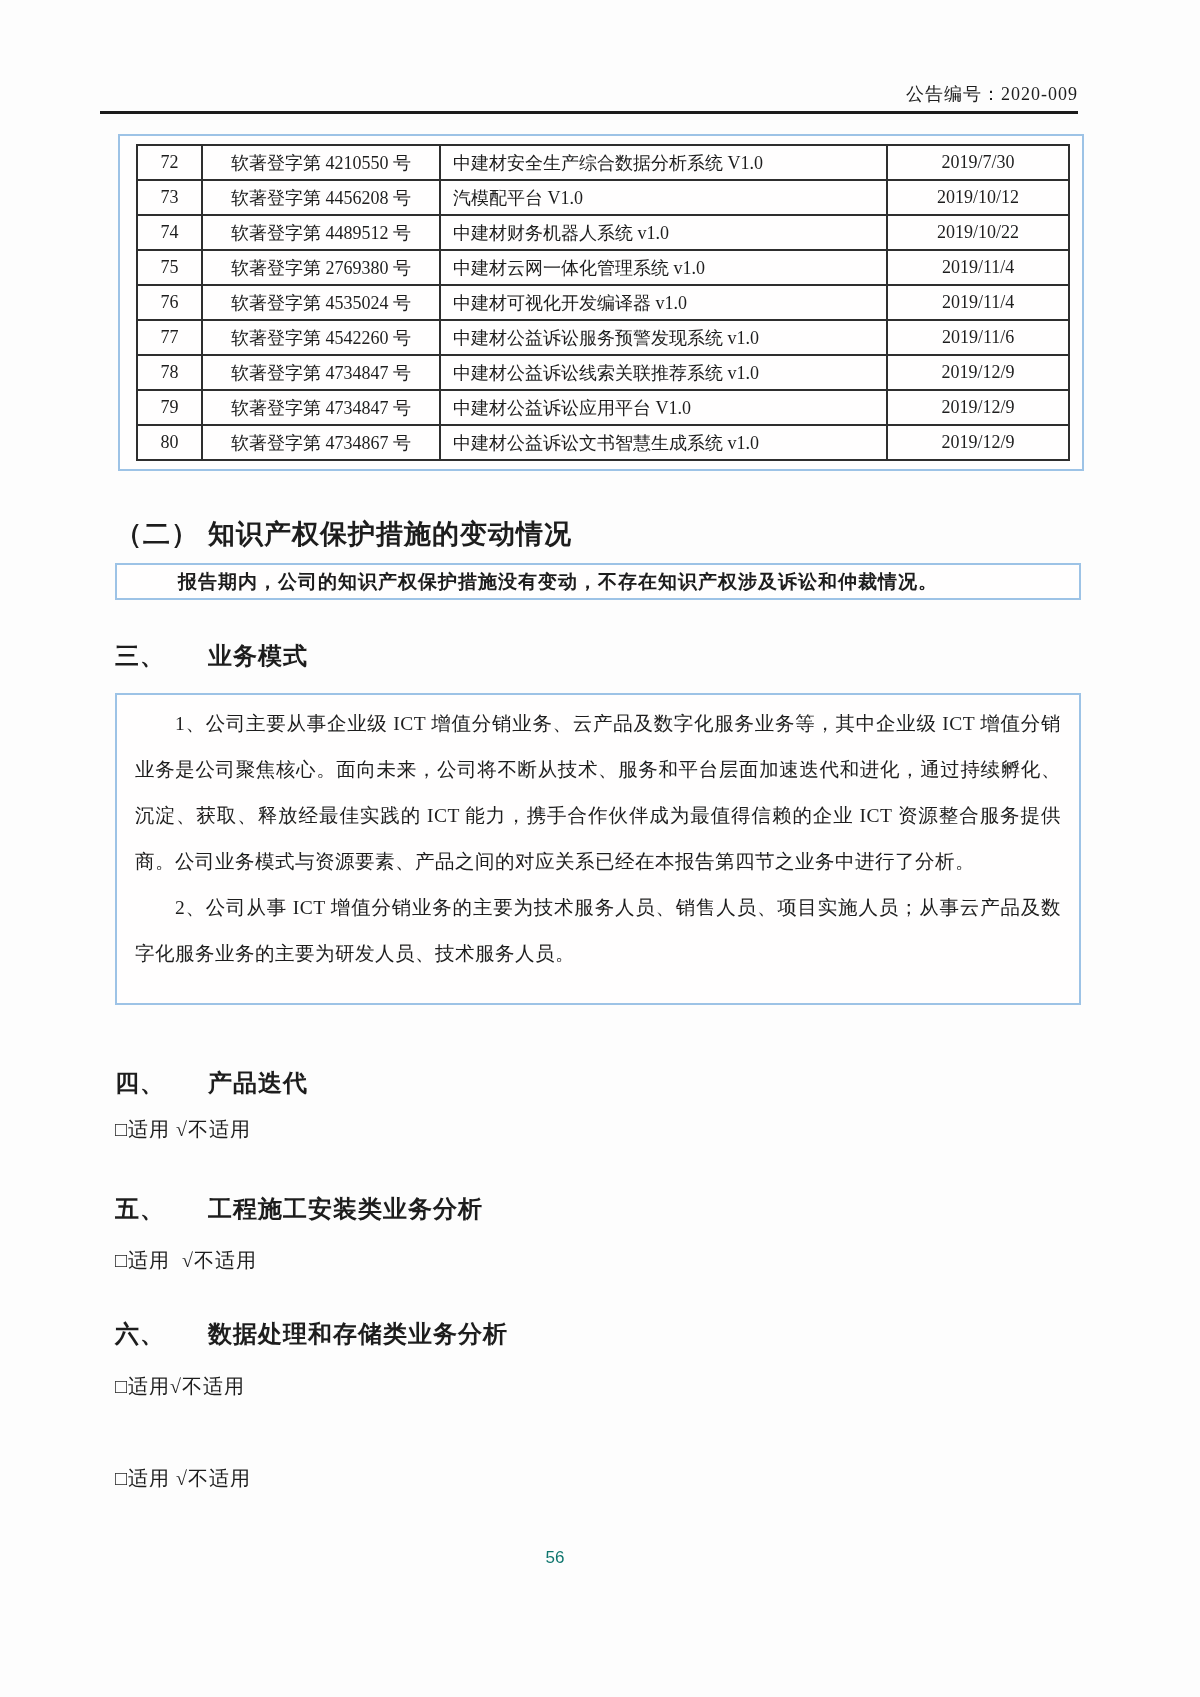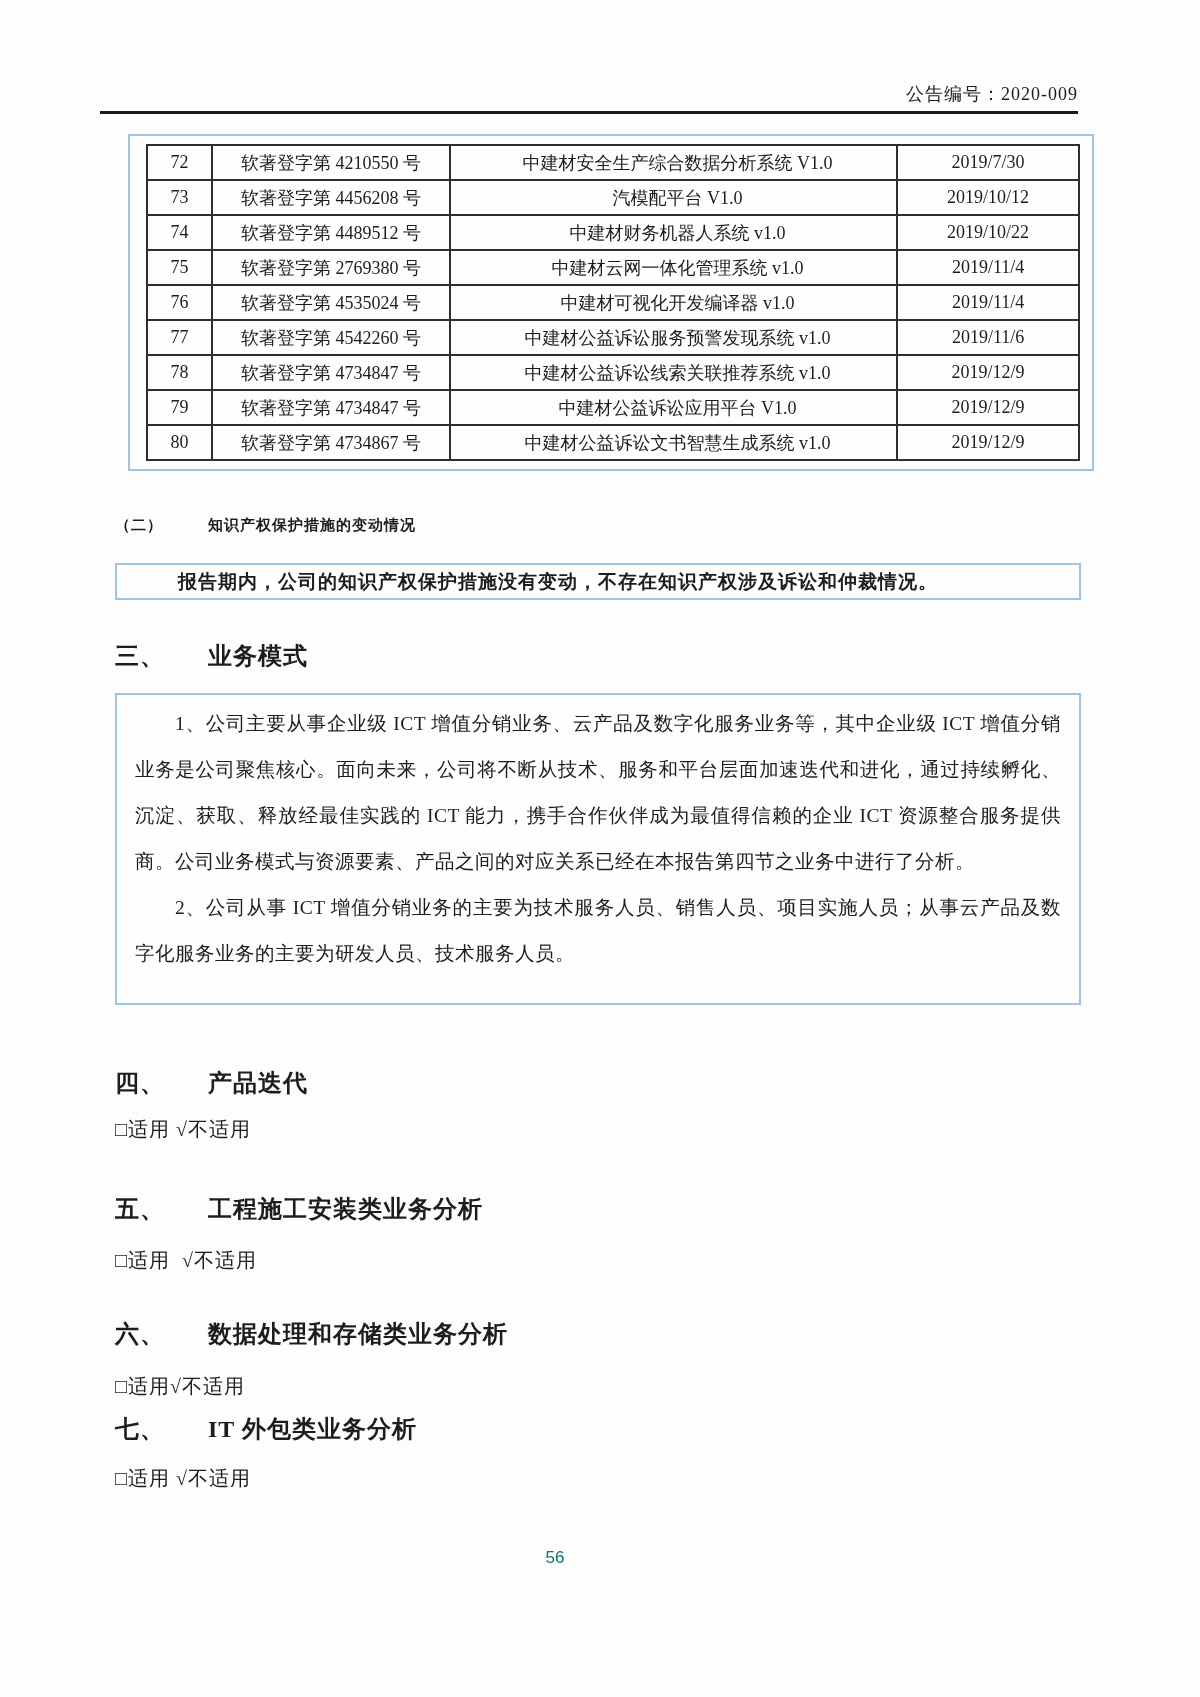--- a/index.html
+++ b/index.html
@@ -11,39 +11,39 @@
     overflow:hidden;
   }
 
   
   .header-no { position:absolute; top:82px; right:122px; font-size:18px; letter-spacing:1px;text-align:right; }
   .header-rule { position:absolute; top:111px; left:100px; width:978px; height:3px; background:#1b1b1b; }
 
   
   .table-box {
     position:absolute; top:134px; left:118px; width:966px; height:337px;
-    border:2px solid var(--accent); background:#fffefe; box-sizing:border-box;margin-left:10px;
+    border:2px solid var(--accent); background:#fffefe; box-sizing:border-box;
   }
   .sw-table {
     border-collapse:collapse; table-layout:fixed;
     width:calc(100% - 28px); margin:8px 8px 0 16px;
   }
   .sw-table td {
     border:2px solid var(--line); height:33px; font-size:18px;
     text-align:center; padding:0 4px; white-space:nowrap; overflow:hidden;
   }
-  .sw-table td.c-name { text-align:center; padding-left:12px;border-radius:9px; }
+  .sw-table td.c-name { text-align:left; padding-left:12px;border-radius:9px; }
   .col-no { width:7%; } .col-reg { width:25.5%; } .col-name { width:48%; } .col-date { width:19.5%; }
 
   
   .sec-heading {
     position:absolute; left:115px; font-weight:bold; font-size:24px;
     white-space:nowrap; letter-spacing:1px;
   }
-  .sec-heading.sub { font-size:15px; }
+  .sec-heading.sub { font-size:27px; }
   .sec-num { display:inline-block; min-width:93px; }
 
   
   .text-box {
     position:absolute; left:115px; width:966px; box-sizing:border-box;
     border:2px solid var(--accent); background:#fffefe; overflow:hidden;
   }
   .small-box { top:563px; height:37px; font-size:19px; }
   .small-box p { margin:0; padding:4px 10px 0 10px; text-indent:51px; letter-spacing:1px;font-weight:bold; }
   .big-box  { top:693px; height:312px; padding:6px 18px 0 18px; font-size:19.5px; }
@@ -161,20 +161,17 @@
   <div class="sec-heading" style="top:1193px">
     <span class="sec-num">五、</span><span class="sec-title">工程施工安装类业务分析</span>
   </div>
   <div class="applicability" style="top:1247px">□适用  √不适用</div>
 
   <div class="sec-heading" style="top:1318px">
     <span class="sec-num">六、</span><span class="sec-title">数据处理和存储类业务分析</span>
   </div>
   <div class="applicability" style="top:1373px">□适用√不适用</div>
 
-  <div class="sec-heading" style="top:1413px">
-    <span class="sec-num">七、</span><span class="sec-title">IT 外包类业务分析</span>
-  </div>
   <div class="applicability" style="top:1465px">□适用 √不适用</div>
 
   <div class="page-num">56</div>
 
 </div>
 
 </body></html>

